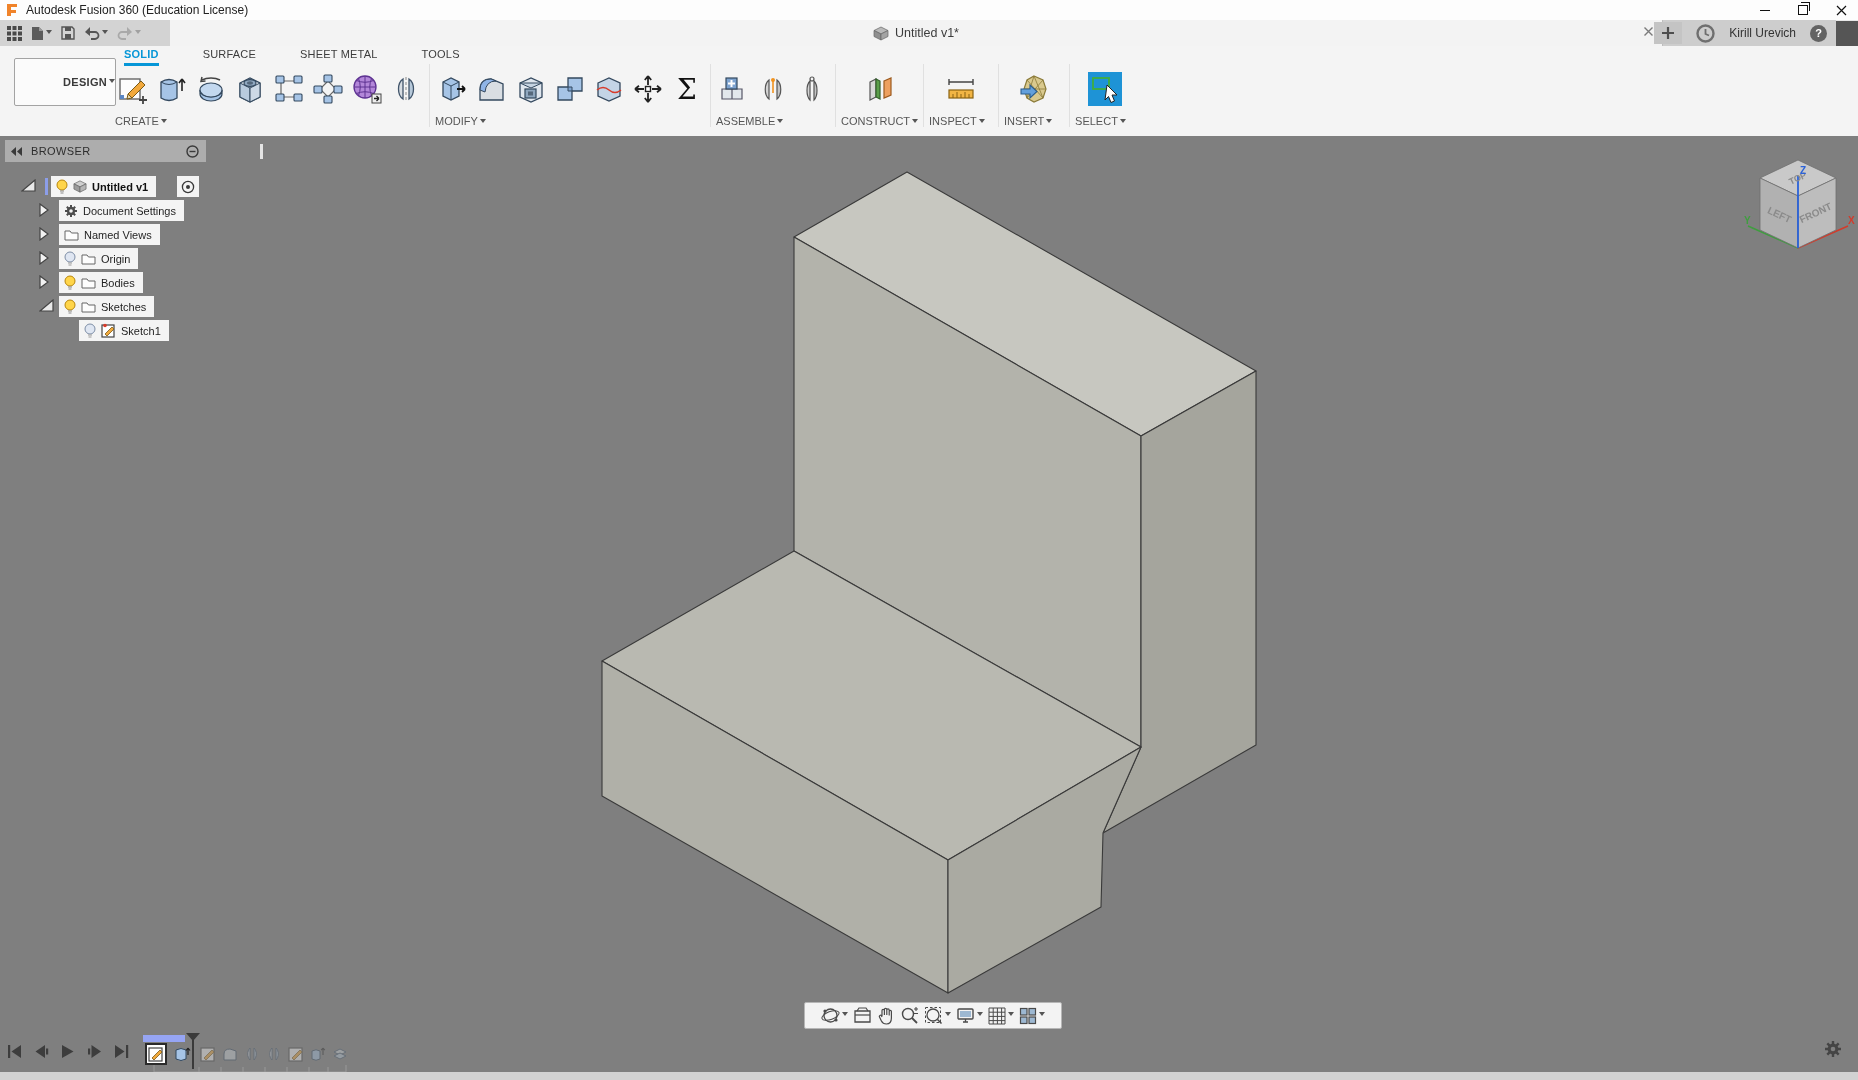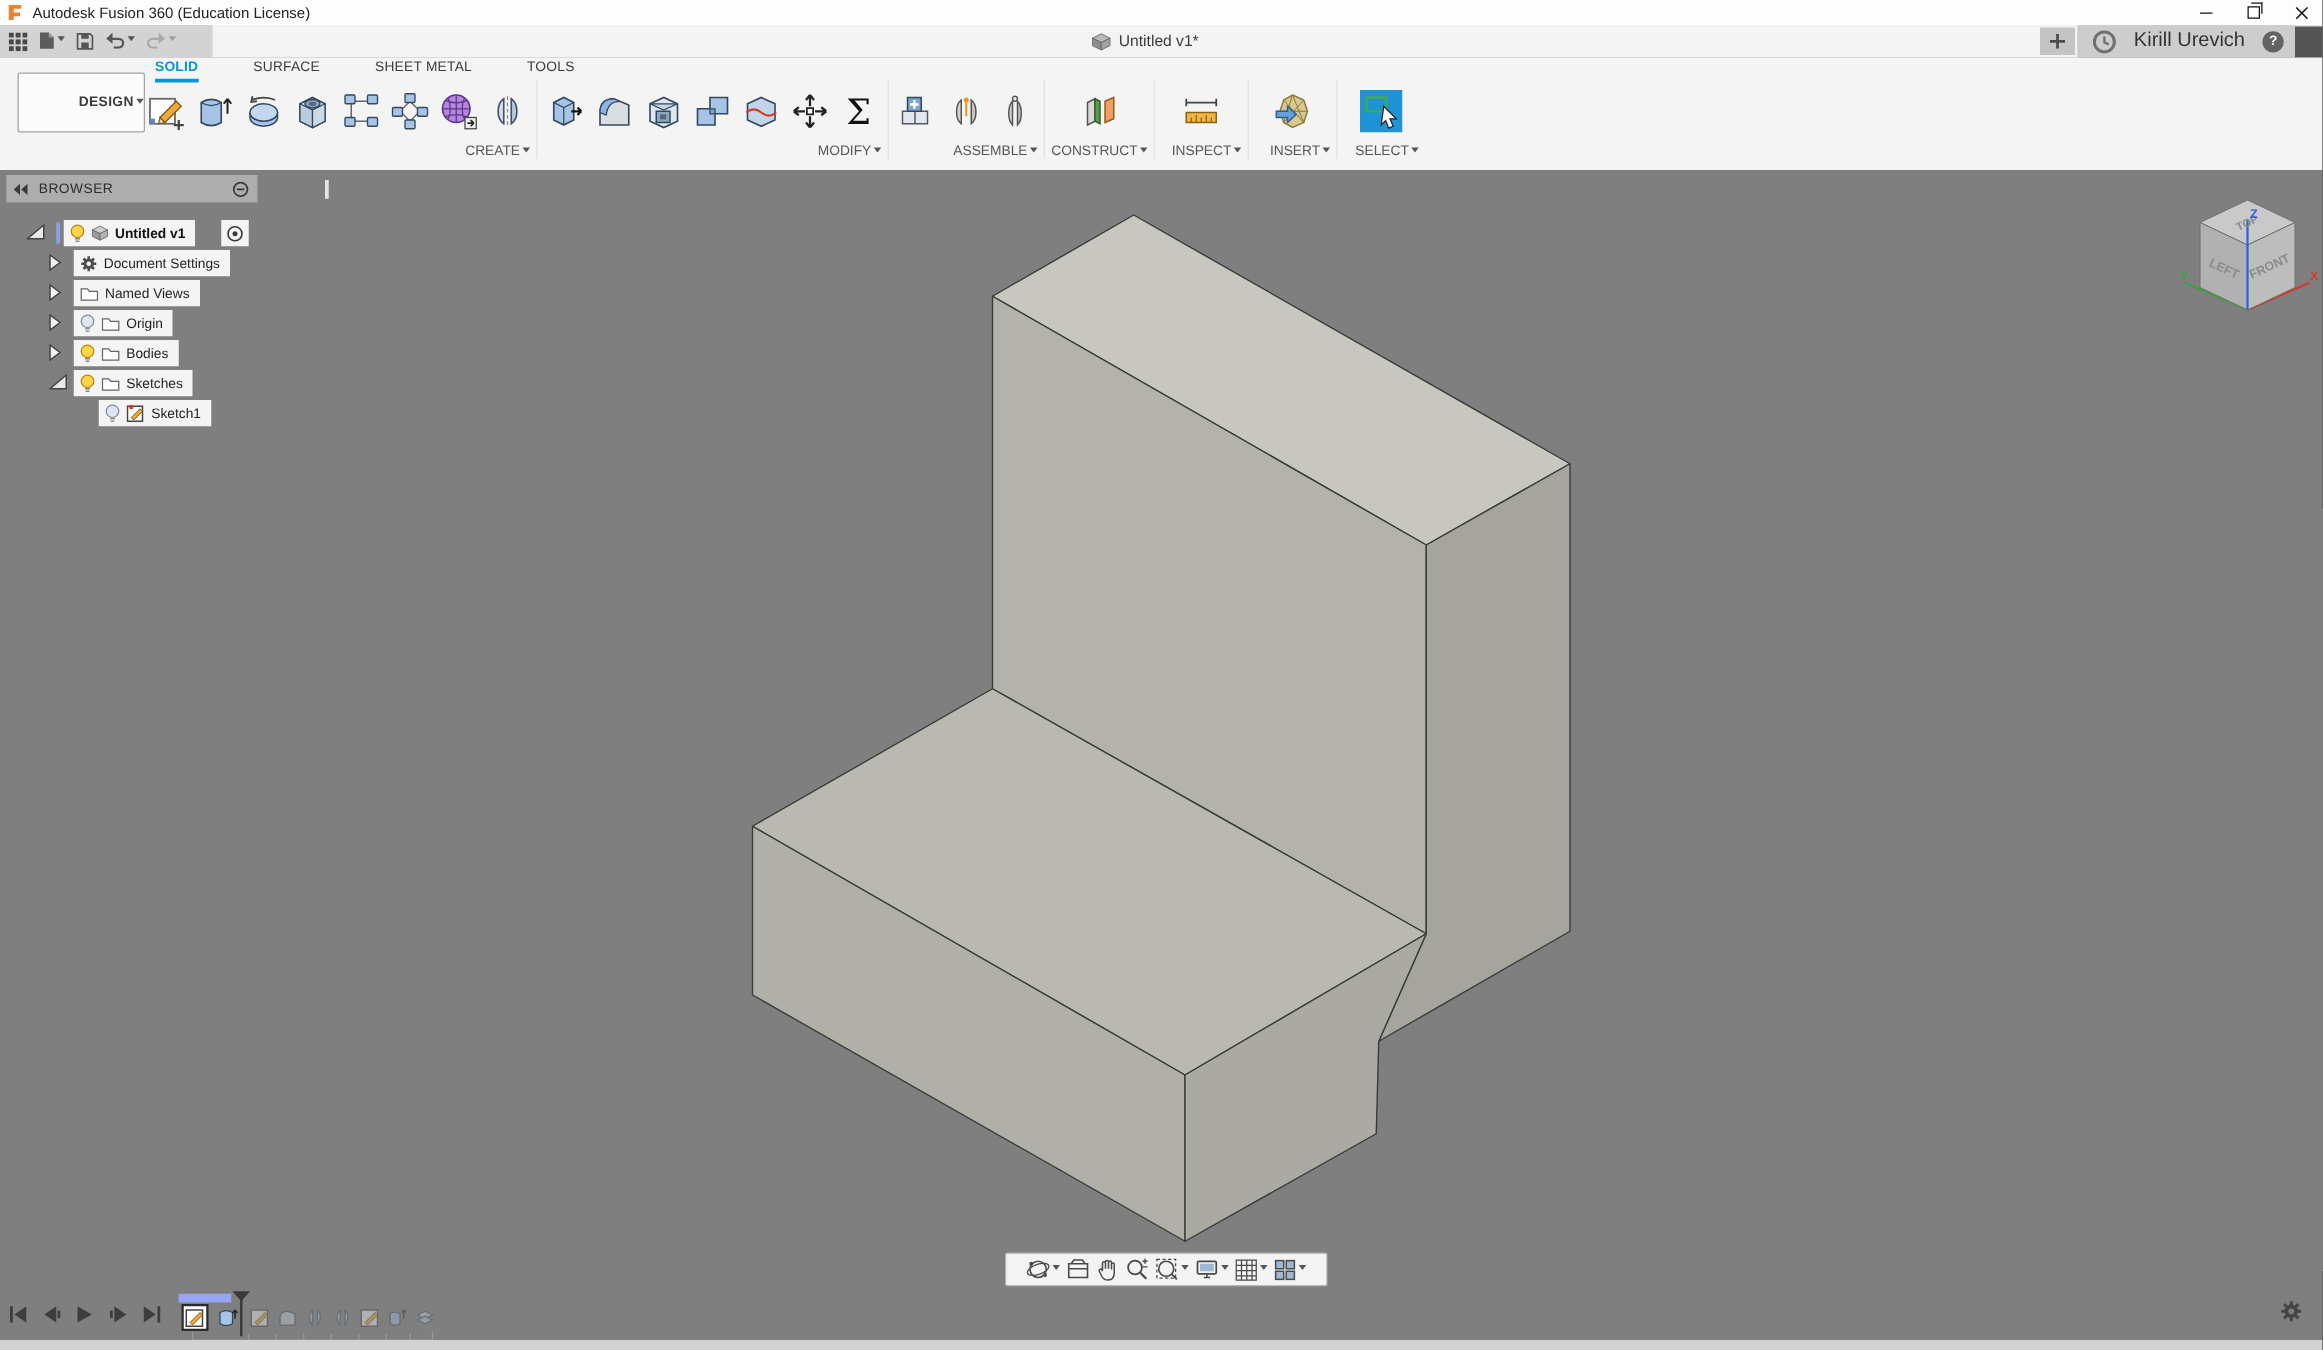--- a/index.html
+++ b/index.html
@@ -17,34 +17,34 @@
   
   .tab-bar{position:absolute;left:0;top:20px;width:1836px;height:26px;background:#cdcdcd;}
   .qat{position:absolute;left:0;top:0;width:170px;height:26px;background:#d3d3d3;display:flex;align-items:center;gap:9px;padding-left:7px;box-sizing:border-box;}
   .caret{display:inline-block;width:0;height:0;border:3px solid transparent;border-top:4px solid #555;margin-left:2px;vertical-align:middle;}
   .caret.dim{border-top-color:#a0a0a0;}
   .doc-tab{position:absolute;left:170px;top:0;width:1492px;height:26px;background:#f3f3f3;border-right:1px solid #bdbdbd;display:flex;align-items:center;justify-content:center;gap:6px;}
   .doc-title{font-size:12.5px;color:#3c3c3c;}
   .tab-close{position:absolute;right:8px;top:6px;cursor:default;}
   .tab-right{position:absolute;right:0;top:0;height:26px;display:flex;align-items:center;gap:14px;padding-right:9px;}
   .new-tab-btn{width:28px;height:22px;background:#c4c4c4;display:flex;align-items:center;justify-content:center;}
-  .user-name{font-size:16px;color:#333;}
+  .user-name{font-size:12px;color:#333;}
   .help-btn{width:17px;height:17px;border-radius:50%;background:#636363;color:#fff;font-size:11px;font-weight:bold;display:flex;align-items:center;justify-content:center;}
   
   .ribbon{position:absolute;left:0;top:46px;width:1858px;height:90px;background:#f4f4f4;}
   .design-btn{position:absolute;left:14px;top:12px;width:100px;height:46px;background:#fbfbfb;border:1px solid #a3a3a3;border-radius:2px;display:flex;align-items:center;justify-content:flex-end;font-size:11px;font-weight:bold;color:#3a3a3a;letter-spacing:.3px;}
   .ribbon-tabs{position:absolute;left:124px;top:2px;display:flex;gap:44px;font-size:11px;letter-spacing:.2px;}
   .rtab{color:#3c3c3c;padding-bottom:3px;}
   .rtab.active{color:#0696d7;font-weight:600;border-bottom:3px solid #0696d7;}
   .groups{position:absolute;left:110px;top:18px;display:flex;align-items:stretch;}
   .group{display:flex;flex-direction:column;justify-content:flex-start;padding:0 5px;min-width:52px;}
   .group + .group{border-left:1px solid #e0e0e0;}
   .g-icons{display:flex;gap:3px;height:50px;align-items:center;justify-content:center;}
   .tool{width:36px;height:44px;display:flex;align-items:center;justify-content:center;}
-  .glabel{text-align:right;font-size:11px;color:#565656;padding-top:1px;white-space:nowrap;}
+  .glabel{text-align:left;font-size:11px;color:#565656;padding-top:1px;white-space:nowrap;}
   
   .canvas{position:absolute;left:0;top:136px;width:1858px;height:936px;background:#7f7f7f;}
   #model-svg{position:absolute;left:0;top:0;}
   
   .browser{position:absolute;left:5px;top:4px;width:260px;}
   .browser-header{width:201px;height:22px;background:rgba(176,176,176,.95);display:flex;align-items:center;gap:8px;padding-left:6px;box-sizing:border-box;position:relative;}
   .browser-title{font-size:11px;color:#2d2d2d;letter-spacing:.4px;}
   .minus-circle{position:absolute;right:7px;top:5px;}
   .scroll-nub{position:absolute;left:255px;top:4px;width:3px;height:15px;background:#e5e5e5;}
   .tree{position:absolute;left:0px;top:36px;}

